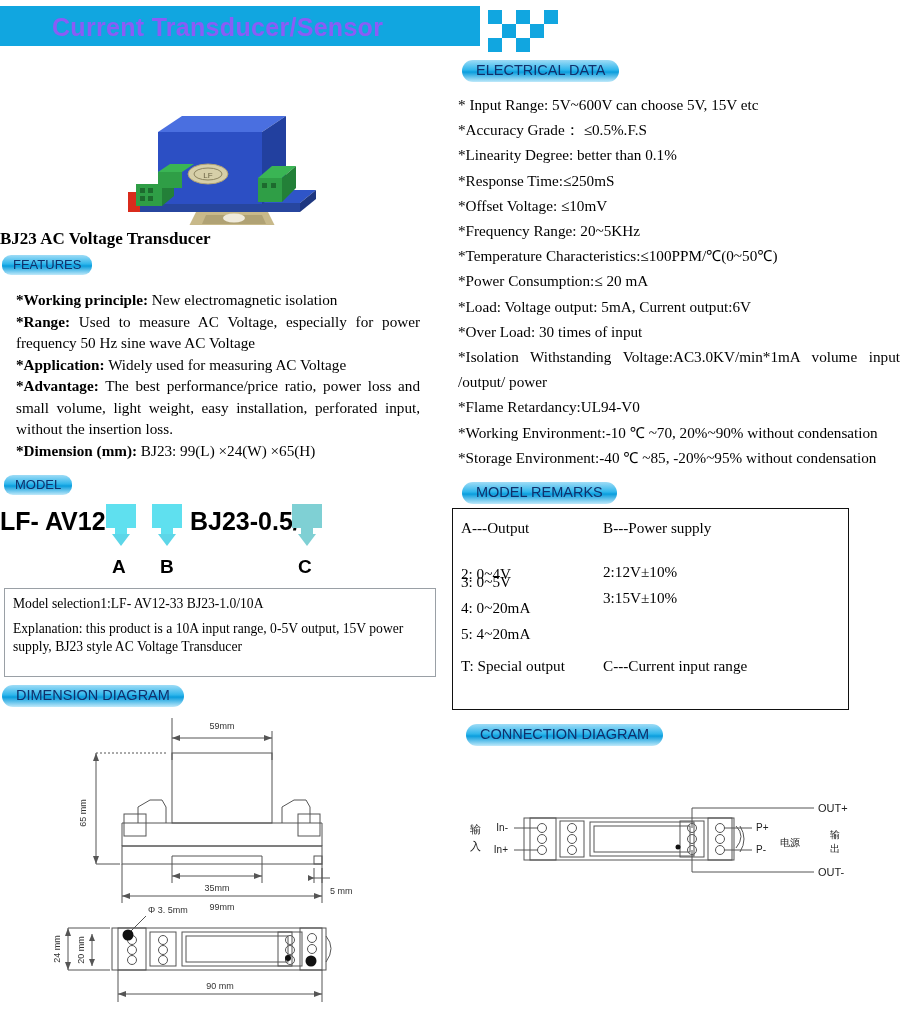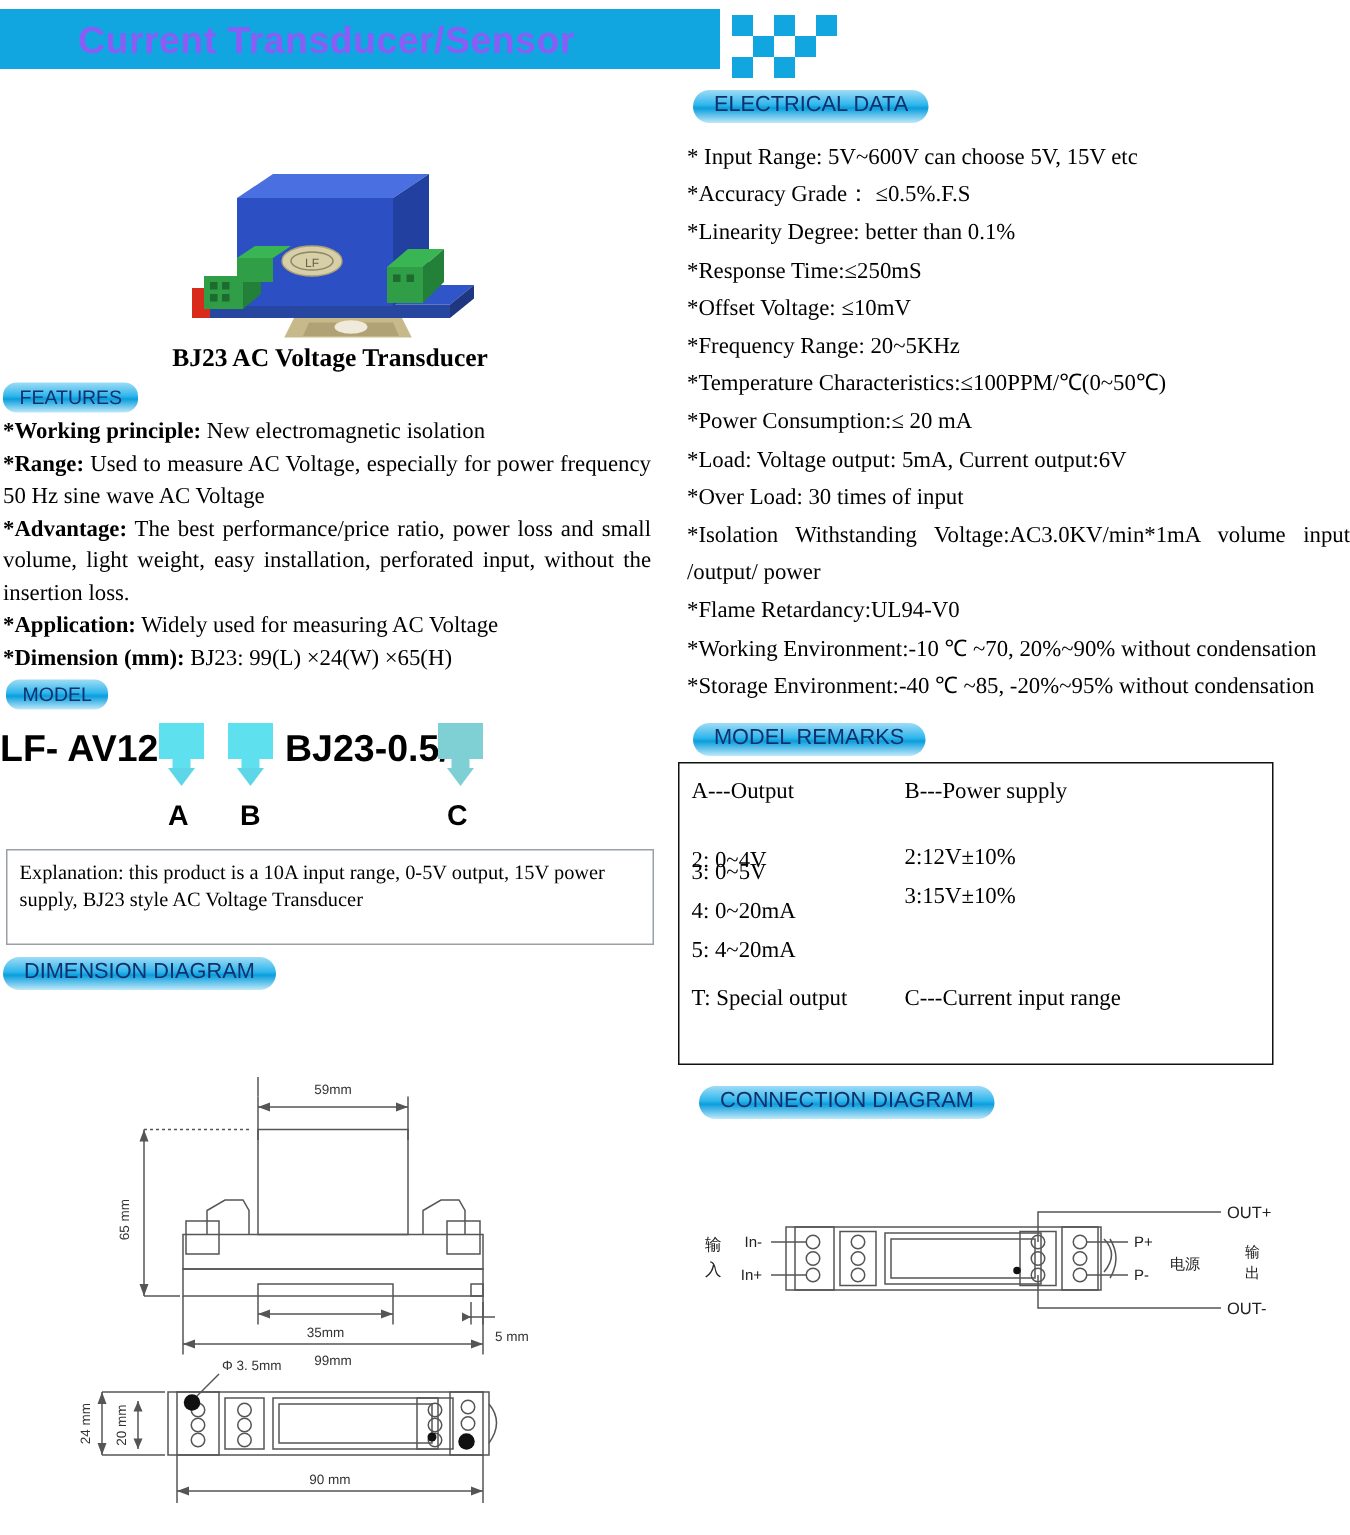--- a/index.html
+++ b/index.html
@@ -20,23 +20,23 @@
     display:inline-block;border-radius:11px;
     background:linear-gradient(180deg,#9fdcf6 0%,#2fb6ec 45%,#0a9ddd 55%,#bfe9fa 100%);
     color:#10306b;font-family:"Liberation Sans",sans-serif;font-size:14.5px;
     padding:2px 14px 3px 14px;white-space:nowrap;line-height:17px;
   }
   .badge.sm{font-size:13px;padding:1px 11px 2px 11px;border-radius:9px;}
 
   
   .col-left{position:absolute;left:0;top:60px;width:440px;}
   .photo-wrap{width:440px;height:165px;position:relative;}
-  .prod-title{text-align:center;font-weight:bold;font-size:17px;margin-top:4px;}
+  .prod-title{text-align:left;font-weight:bold;font-size:17px;margin-top:4px;}
   .feat-badge-row{margin:6px 0 2px 2px;}
-  .body-text{font-size:15.2px;line-height:21.5px;text-align:justify;margin:0;padding:0 6px 0 2px;}
+  .body-text{font-size:15.2px;line-height:21.5px;text-align:justify;margin:14px;padding:0 6px 0 2px;}
   .body-text b{font-weight:bold;}
   .model-badge-row{margin:4px 0 2px 4px;}
 
   
   .model-code{position:relative;height:52px;margin-top:3px;}
   .mc-txt{font-family:"Liberation Sans",sans-serif;font-weight:bold;font-size:25px;
     position:absolute;top:9px;white-space:nowrap;}
   .arrowbox{position:absolute;width:30px;}
   .arrowbox .sq{width:30px;height:24px;}
   .arrowbox .tail{width:0;height:0;margin:0 auto;border-left:9px solid transparent;
@@ -125,22 +125,22 @@
 
   <div class="prod-title">BJ23 AC Voltage Transducer</div>
 
   <div class="feat-badge-row">
     <span class="badge sm">FEATURES</span>
   </div>
 
   <div class="body-text">
     <div><b>*Working principle:</b><span> New electromagnetic isolation</span></div>
     <div><b>*Range:</b><span> Used to measure AC Voltage, especially for power frequency 50 Hz sine wave AC Voltage</span></div>
+    <div><b>*Application:</b><span> Widely used for measuring AC Voltage</span></div>
     <div><b>*Advantage:</b><span> The best performance/price ratio, power loss and small volume, light weight, easy installation, perforated input, without the insertion loss.</span></div>
-    <div><b>*Application:</b><span> Widely used for measuring AC Voltage</span></div>
     <div><b>*Dimension (mm):</b><span> BJ23: 99(L) ×24(W) ×65(H)</span></div>
   </div>
 
   <div class="model-badge-row">
     <span class="badge sm">MODEL</span>
   </div>
 
   <div class="model-code">
     <span class="mc-txt" style="left:0px;">LF- AV12-</span>
     <span class="arrowbox" style="left:106px;top:6px;">
@@ -161,20 +161,21 @@
     </span>
   </div>
 
   <div class="abc">
     <span style="left:112px;">A</span>
     <span style="left:160px;">B</span>
     <span style="left:298px;">C</span>
   </div>
 
   <div class="sel-box">
+    <p>Model selection1:LF- AV12-33 BJ23-1.0/10A</p>
     <p>Explanation: this product is a 10A input range, 0-5V output, 15V power supply, BJ23 style AC Voltage Transducer</p>
   </div>
 
   <div style="margin:8px 0 0 2px;">
     <span class="badge">DIMENSION DIAGRAM</span>
   </div>
 </div>
 
 <div class="col-right">
   <div style="margin-left:10px;">

